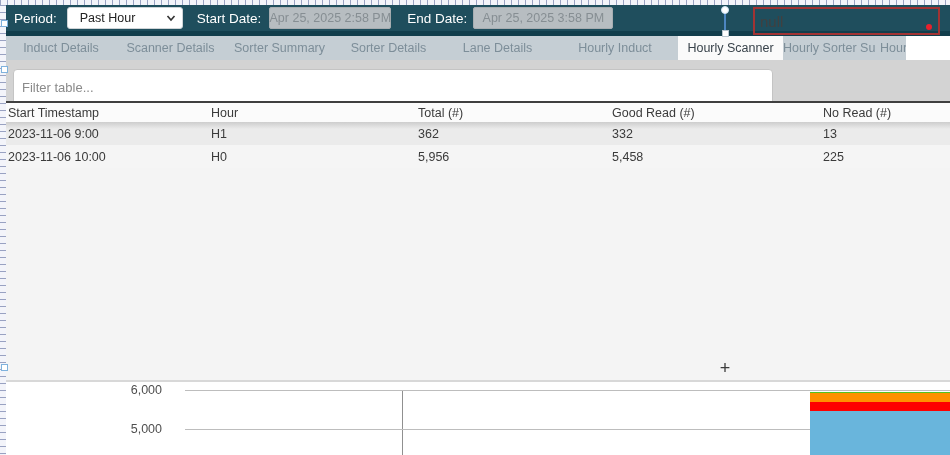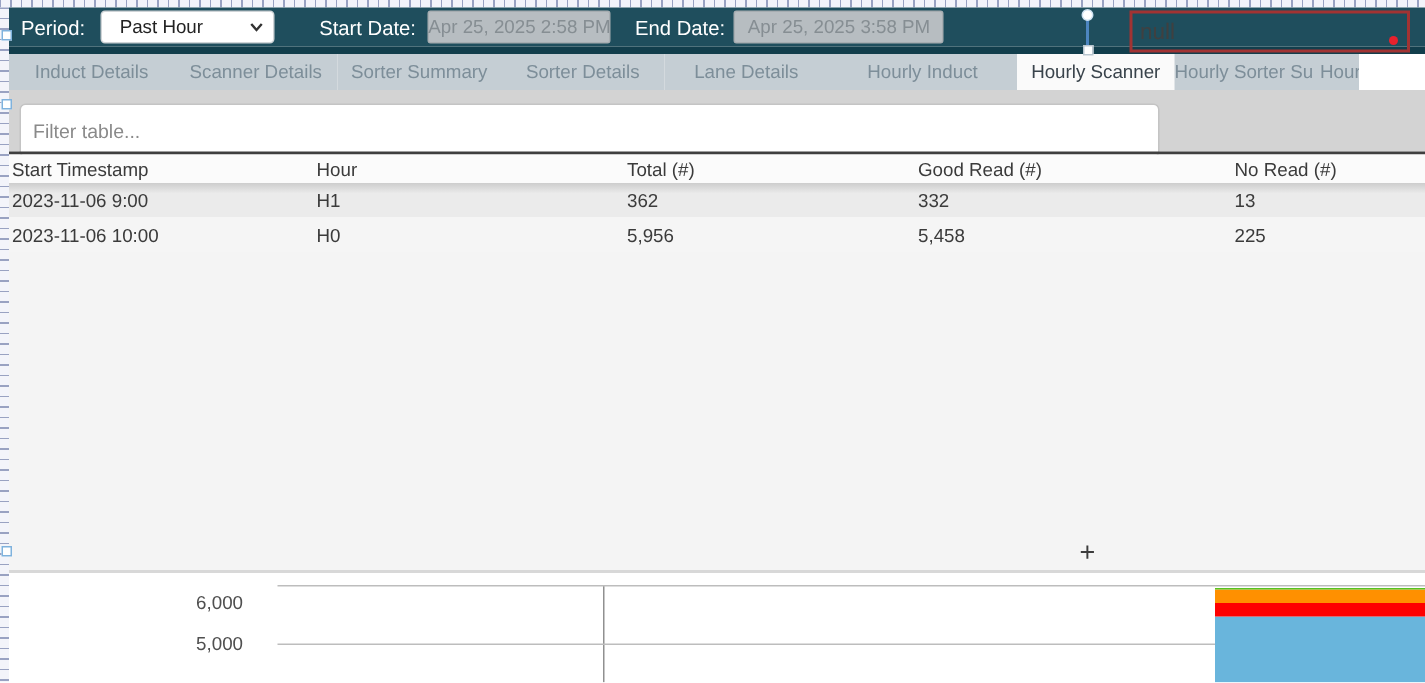--- a/index.html
+++ b/index.html
@@ -18,21 +18,21 @@
   
   .toolbar { position:absolute; left:0; top:0; width:944px; height:26px; background:#1f4e5d;
     display:flex; align-items:center; color:#fff; }
   .toolbar-strip { position:absolute; left:0; top:26px; width:944px; height:5px; background:#123e4c; }
   .tb-label { font-size:13.5px; color:#fff; white-space:nowrap; }
   .lbl-period { margin-left:8px; }
   .period-select { margin-left:10px; width:116px; height:22px; background:#fff; border:1px solid #cfd4d7;
     border-radius:3px; display:flex; align-items:center; font-size:12.5px; color:#222; padding:0 6px 0 12px; cursor:default; }
   .period-select .val { flex:1; }
   .chev { width:10px; height:10px; flex:0 0 auto; }
-  .lbl-start { margin-left:30px;text-align:right; }
+  .lbl-start { margin-left:14px;text-align:right; }
   .date-input { margin-left:8px; width:122px; height:22px; background:#b7bdc1; border:1px solid #a7adb1;
     border-radius:2px; color:#868e93; font-size:12.5px; display:flex; align-items:center; justify-content:center; white-space:nowrap; }
   .lbl-end { margin-left:16px; }
   .date-input.end { margin-left:6px; width:140px; }
 
   
   .caret-line { position:absolute; left:718px; top:6px; width:2px; height:20px; background:#4d86c0; z-index:30; }
   .caret-circle { position:absolute; left:715px; top:1px; width:8px; height:8px; border-radius:50%;
     background:#fff; border:1px solid #cfe2f2; z-index:31; }
   .caret-square { position:absolute; left:715.5px; top:25px; width:7px; height:7px; background:#fff; border:1px solid #b9c6cf; z-index:31; }
@@ -157,21 +157,21 @@
     <span class="cell c4">225</span>
   </div>
   <div class="tbody-rest"></div>
 
   <div class="plus-glyph">+</div>
 
   <div class="chart-divider"></div>
   <div class="chart-area">
     <div class="vline"></div>
   <div class="grid-line" style="top: 7.5px;"></div>
-      <div class="grid-label" style="top: 13px; text-align: right;">6,000</div>
+      <div class="grid-label" style="top: 1px; text-align: right;">6,000</div>
       <div class="grid-line" style="top: 46.5px;"></div>
       <div class="grid-label" style="top: 40px;">5,000</div>
       <div class="bar-seg" style="top: 29.138px; height: 43.862px; background: rgb(105, 181, 220);"></div>
       <div class="bar-seg" style="top: 20.363px; height: 8.775px; background: rgb(254, 0, 0);"></div>
       <div class="bar-seg" style="top: 11.198px; height: 9.165px; background: rgb(255, 144, 0);"></div>
       <div class="bar-seg" style="top: 9.716px; height: 1.482px; background: rgb(86, 194, 32);"></div>
     </div>
 
 </div>
 

